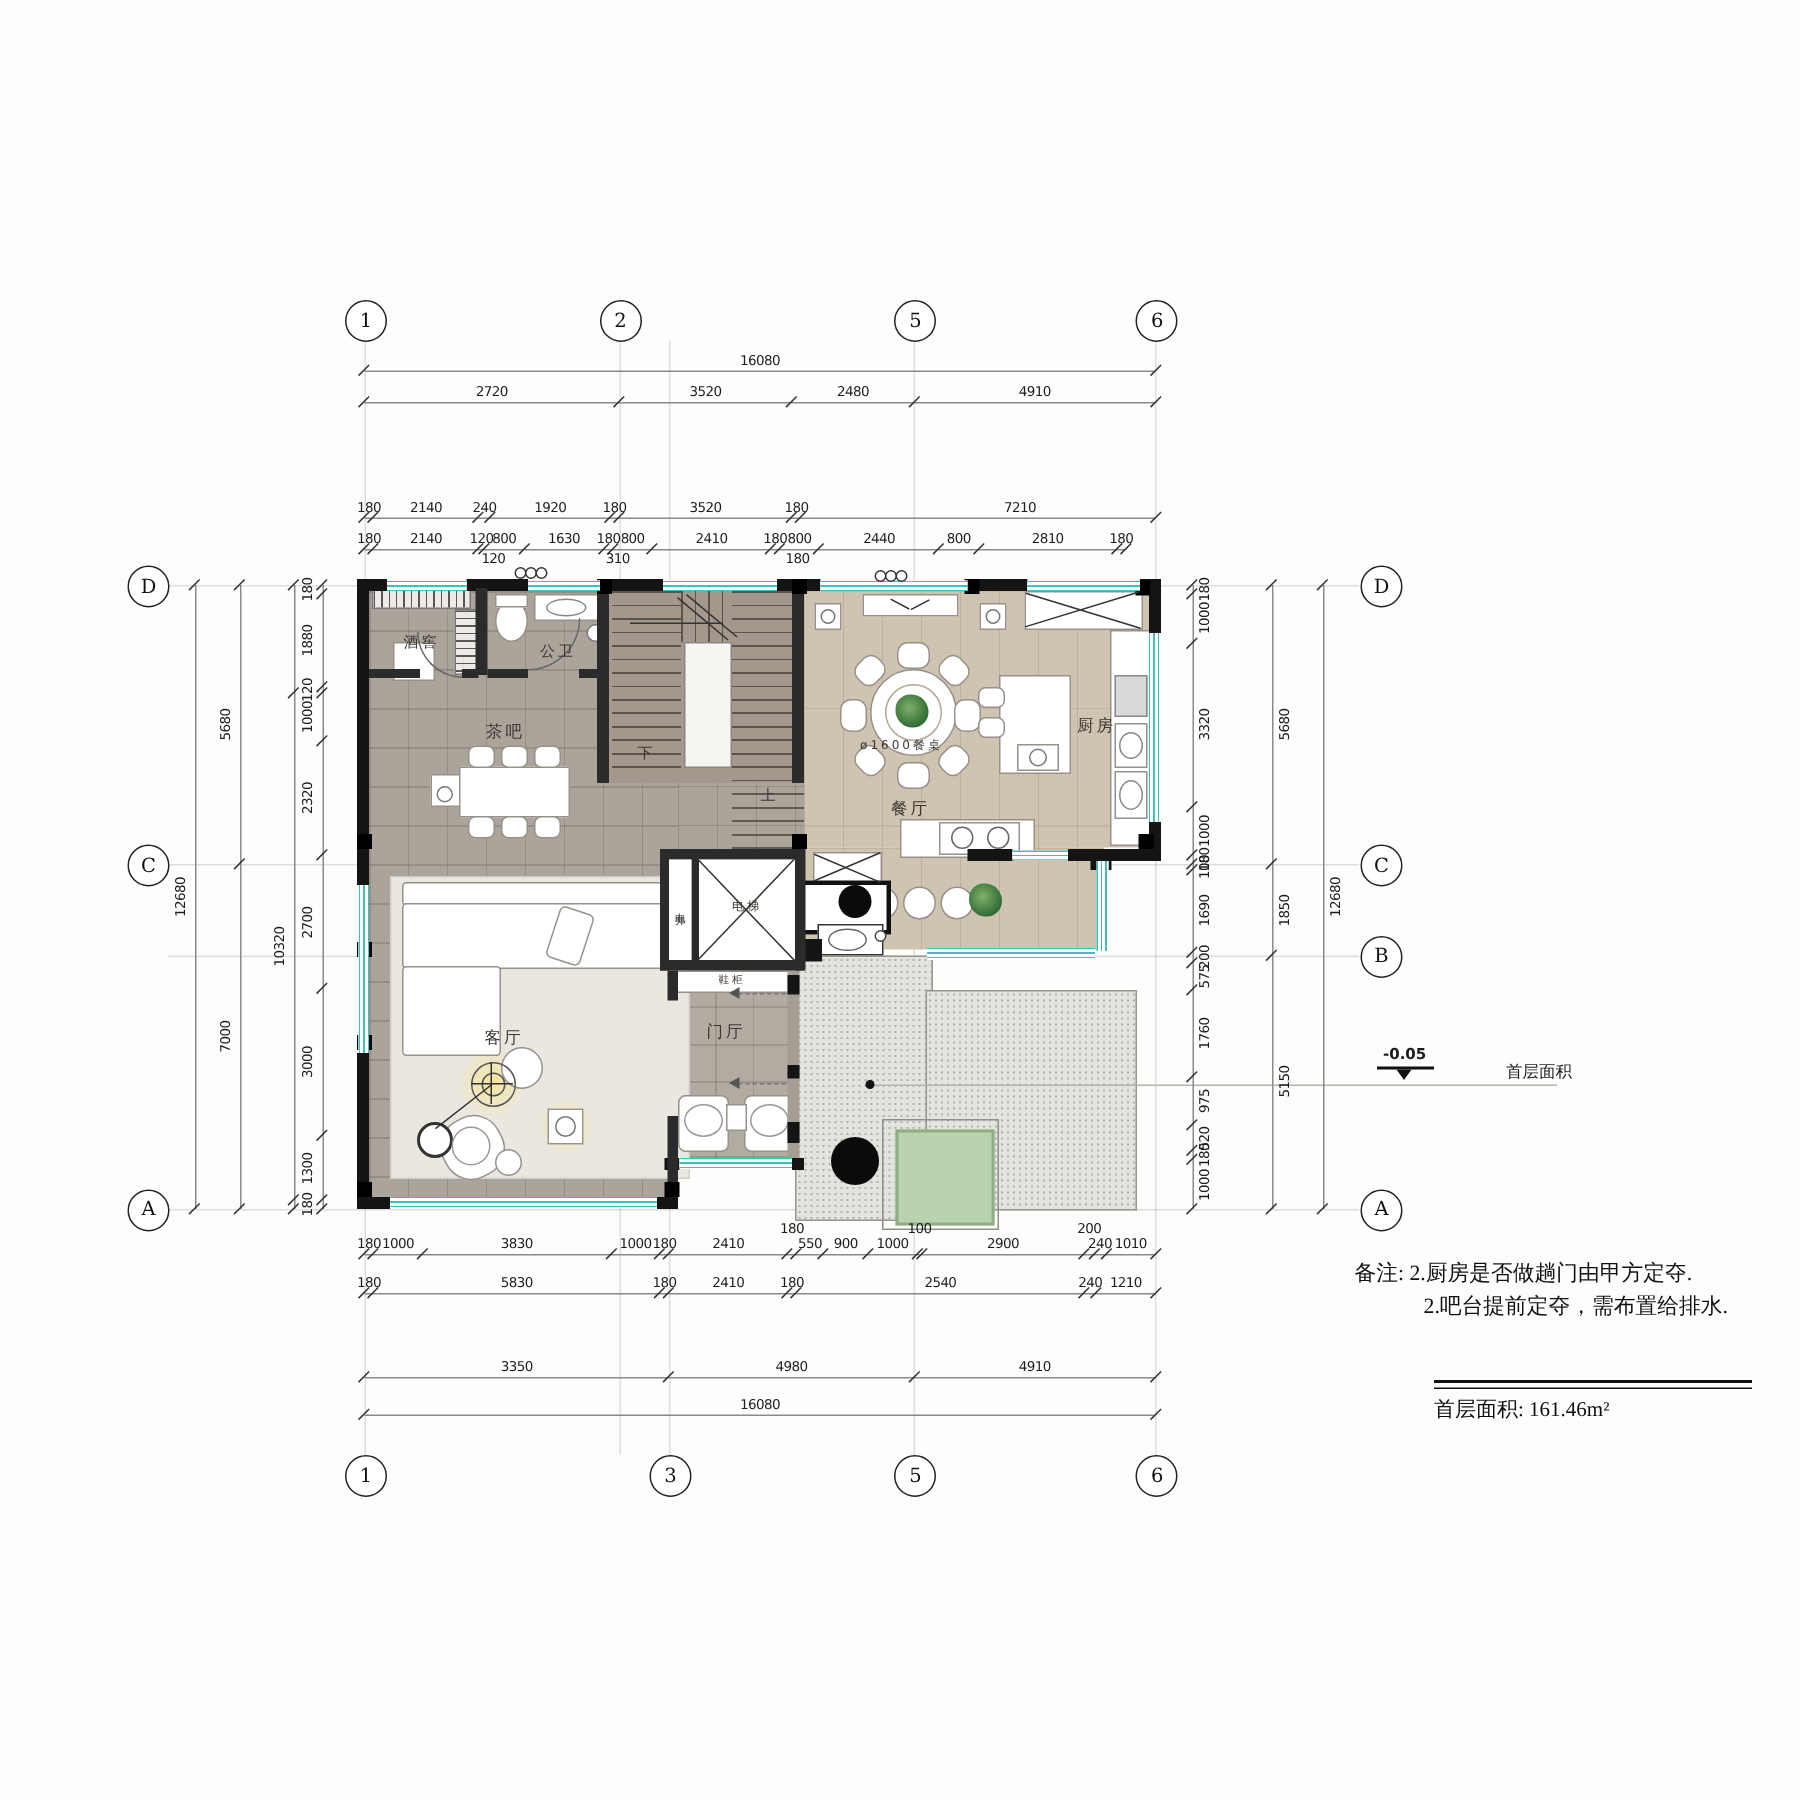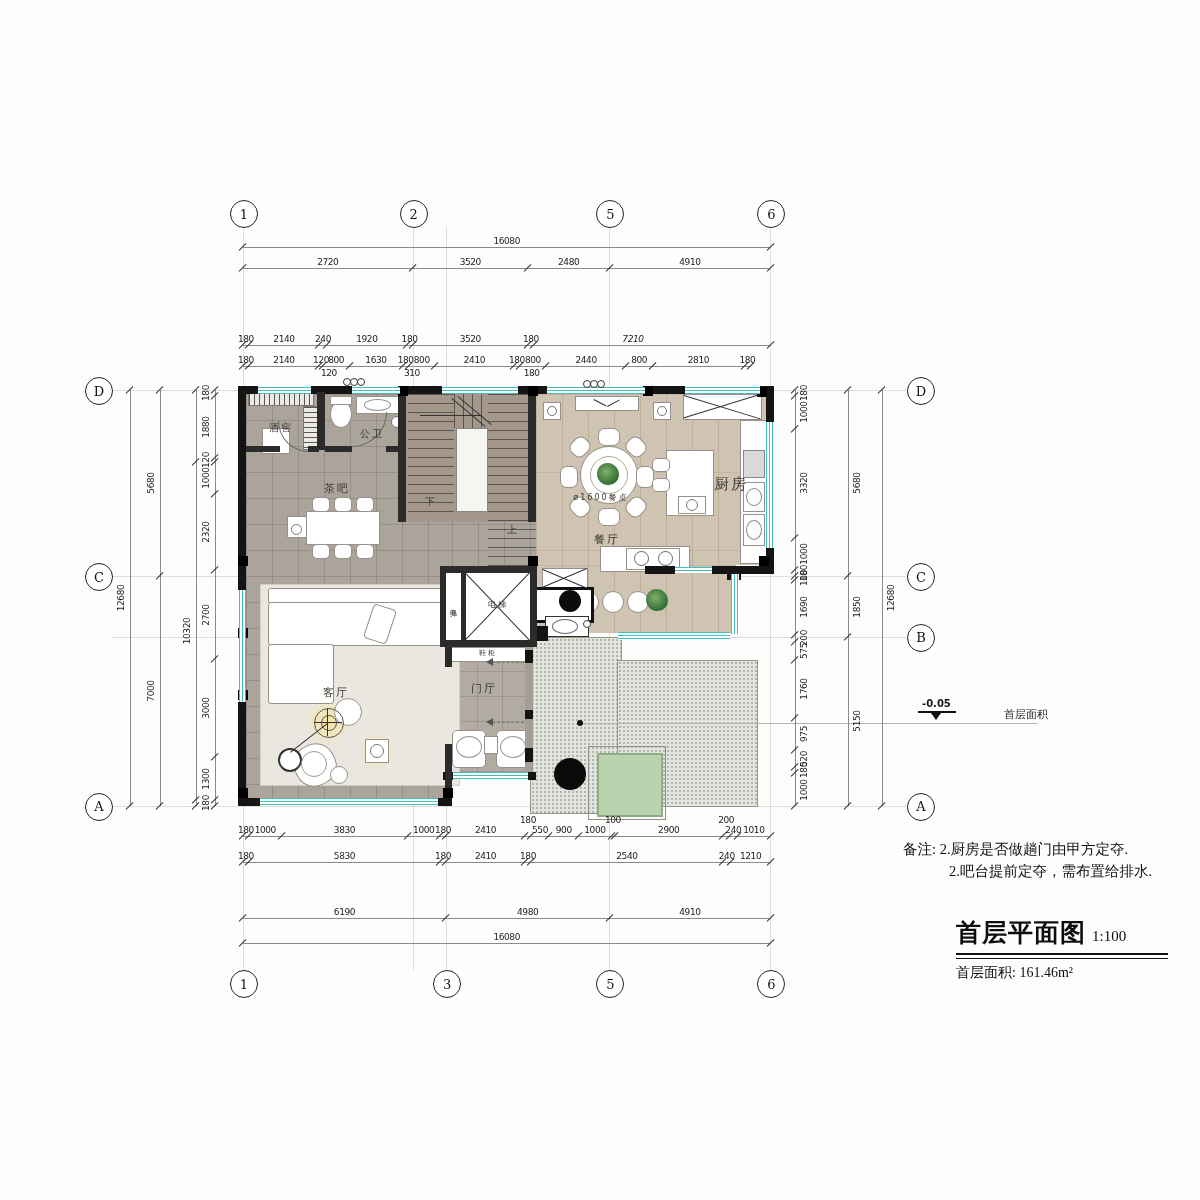--- a/index.html
+++ b/index.html
@@ -291,21 +291,20 @@
   <div class="ann" style="left:922px;top:698px;font-size:10px;font-weight:bold">-0.05</div>
   <div class="abs" style="left:918px;top:711px;width:38px;height:1.5px;background:#111;z-index:24"></div>
   <div class="lvltri" style="left:931px;top:713px"></div>
   <div class="ann" style="left:1004px;top:707px;font-size:11px">首层面积</div>
 
   <div id="notes">
     <div class="noteline"><span>备注: </span><span>2.厨房是否做趟门由甲方定夺.</span></div>
     <div class="noteline indent"><span>2.吧台提前定夺，需布置给排水.</span></div>
   </div>
   <div id="titleblock">
-    <div><span class="t1">首层平面图</span><span class="t2">1:100</span></div>
     <div class="rule"></div>
     <div class="t3">首层面积: 161.46m²</div>
   </div>
 
   <div id="overlay" class="abs" style="left:0;top:0;width:1200px;height:1200px">
       <div class="gl" style="left: 243px; top: 227px; width: 1px; height: 743px;"></div>
       <div class="gl" style="left: 412.576px; top: 227px; width: 1px; height: 743px;"></div>
       <div class="gl" style="left: 446.032px; top: 227px; width: 1px; height: 743px;"></div>
       <div class="gl" style="left: 609.376px; top: 227px; width: 1px; height: 743px;"></div>
       <div class="gl" style="left: 770.424px; top: 227px; width: 1px; height: 743px;"></div>
@@ -351,21 +350,21 @@
       <div class="dlab" style="left: 283.032px; top: 334px; width: 80px;">240</div>
       <div class="tick" style="left: 326.268px; top: 340px;"></div>
       <div class="dlab" style="left: 326.82px; top: 334px; width: 80px;">1920</div>
       <div class="tick" style="left: 405.972px; top: 340px;"></div>
       <div class="dlab" style="left: 369.624px; top: 334px; width: 80px;">180</div>
       <div class="tick" style="left: 411.876px; top: 340px;"></div>
       <div class="dlab" style="left: 430.304px; top: 334px; width: 80px;">3520</div>
       <div class="tick" style="left: 527.332px; top: 340px;"></div>
       <div class="dlab" style="left: 490.984px; top: 334px; width: 80px;">180</div>
       <div class="tick" style="left: 533.236px; top: 340px;"></div>
-      <div class="dlab" style="left: 593px; top: 334px; width: 80px; font-style: italic;">7210</div>
+      <div class="dlab" style="left: 640px; top: 334px; width: 80px;">7210</div>
       <div class="tick" style="left: 769.724px; top: 340px;"></div>
       <div class="dimline" style="left: 243px; top: 366px; width: 507.416px; height: 1px;"></div>
       <div class="tick" style="left: 242.3px; top: 361px;"></div>
       <div class="dlab" style="left: 205.952px; top: 355px; width: 80px;">180</div>
       <div class="tick" style="left: 248.204px; top: 361px;"></div>
       <div class="dlab" style="left: 244px; top: 355px; width: 80px;">2140</div>
       <div class="tick" style="left: 318.396px; top: 361px;"></div>
       <div class="dlab" style="left: 281.064px; top: 355px; width: 80px;">120</div>
       <div class="tick" style="left: 322.332px; top: 361px;"></div>
       <div class="dlab" style="left: 296.152px; top: 355px; width: 80px;">800</div>
@@ -438,21 +437,21 @@
       <div class="dlab" style="left: 488.032px; top: 851px; width: 80px;">180</div>
       <div class="tick" style="left: 530.284px; top: 857px;"></div>
       <div class="dlab" style="left: 586.924px; top: 851px; width: 80px;">2540</div>
       <div class="tick" style="left: 722.164px; top: 857px;"></div>
       <div class="dlab" style="left: 686.8px; top: 851px; width: 80px;">240</div>
       <div class="tick" style="left: 730.036px; top: 857px;"></div>
       <div class="dlab" style="left: 710.58px; top: 851px; width: 80px;">1210</div>
       <div class="tick" style="left: 769.724px; top: 857px;"></div>
       <div class="dimline" style="left: 243px; top: 918px; width: 527.424px; height: 1px;"></div>
       <div class="tick" style="left: 242.3px; top: 913px;"></div>
-      <div class="dlab" style="left: 304.516px; top: 907px; width: 80px;">6190</div>
+      <div class="dlab" style="left: 304.516px; top: 907px; width: 80px;">3350</div>
       <div class="tick" style="left: 445.332px; top: 913px;"></div>
       <div class="dlab" style="left: 487.704px; top: 907px; width: 80px;">4980</div>
       <div class="tick" style="left: 608.676px; top: 913px;"></div>
       <div class="dlab" style="left: 649.9px; top: 907px; width: 80px;">4910</div>
       <div class="tick" style="left: 769.724px; top: 913px;"></div>
       <div class="dimline" style="left: 243px; top: 943px; width: 527.424px; height: 1px;"></div>
       <div class="tick" style="left: 242.3px; top: 938px;"></div>
       <div class="dlab" style="left: 466.712px; top: 932px; width: 80px;">16080</div>
       <div class="tick" style="left: 769.724px; top: 938px;"></div>
       <div class="dimline" style="left: 130px; top: 390px; width: 1px; height: 415.904px;"></div>
@@ -530,21 +529,21 @@
       <div class="dlabv" style="left: 857px; top: 721.444px;">5150</div>
       <div class="tick" style="left: 847.3px; top: 800.904px;"></div>
       <div class="dimline" style="left: 882px; top: 390px; width: 1px; height: 415.904px;"></div>
       <div class="tick" style="left: 881.3px; top: 385px;"></div>
       <div class="dlabv" style="left: 891px; top: 597.952px;">12680</div>
       <div class="tick" style="left: 881.3px; top: 800.904px;"></div>
       <div class="roomlabel" style="left: 281px; top: 428px; font-size: 10px;">酒窖</div>
       <div class="roomlabel" style="left: 372px; top: 434px; font-size: 10px;">公卫</div>
       <div class="roomlabel" style="left: 337px; top: 488px; font-size: 11px;">茶吧</div>
       <div class="roomlabel" style="left: 607px; top: 539px; font-size: 11px;">餐厅</div>
-      <div class="roomlabel" style="left: 731px; top: 484px; font-size: 15px;">厨房</div>
+      <div class="roomlabel" style="left: 731px; top: 484px; font-size: 11px;">厨房</div>
       <div class="roomlabel" style="left: 336px; top: 692px; font-size: 11px;">客厅</div>
       <div class="roomlabel" style="left: 484px; top: 688px; font-size: 11px;">门厅</div>
       <div class="roomlabel" style="left: 498px; top: 604px; font-size: 8px;">电梯</div>
       <div class="roomlabel vert" style="left: 453px; top: 604px; font-size: 7px;">电井</div>
       <div class="roomlabel" style="left: 488px; top: 653px; font-size: 7px;">鞋柜</div>
       <div class="roomlabel" style="left: 431px; top: 502px; font-size: 10px;">下</div>
       <div class="roomlabel" style="left: 513px; top: 530px; font-size: 10px;">上</div>
       <div class="roomlabel" style="left: 601px; top: 497px; font-size: 8px;">ø1600餐桌</div>
     </div>
 </div>

